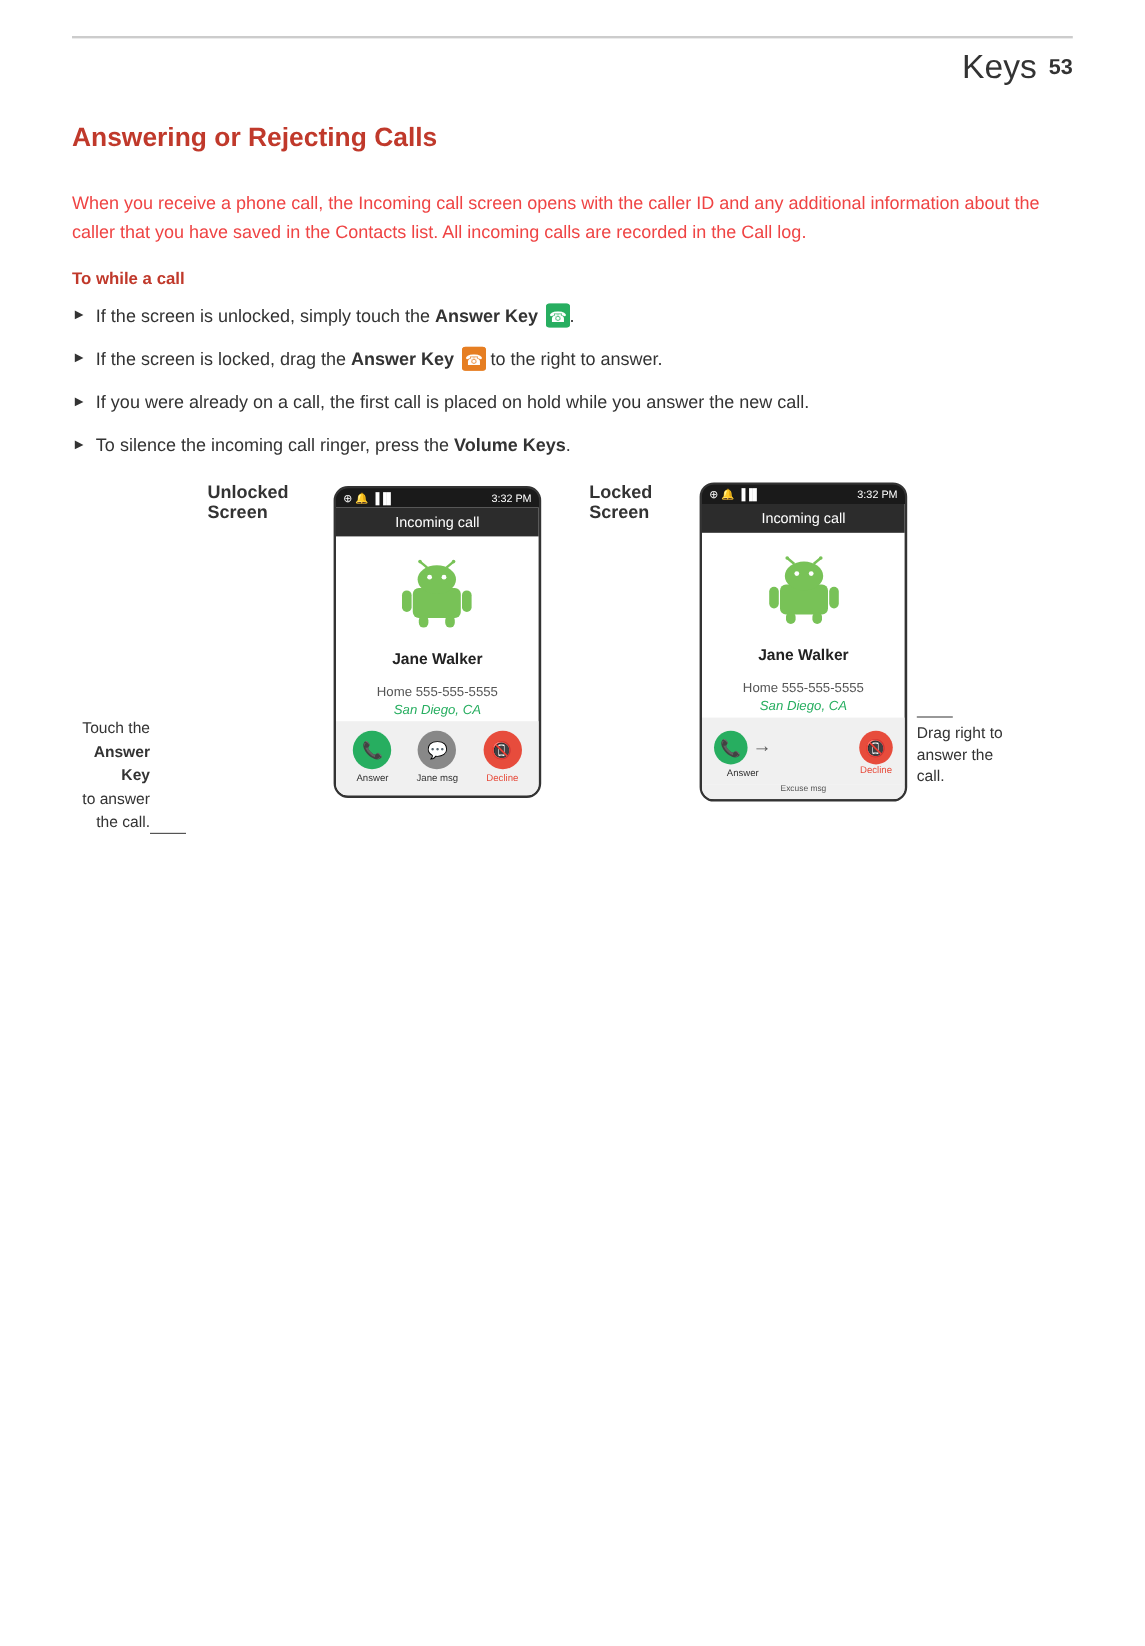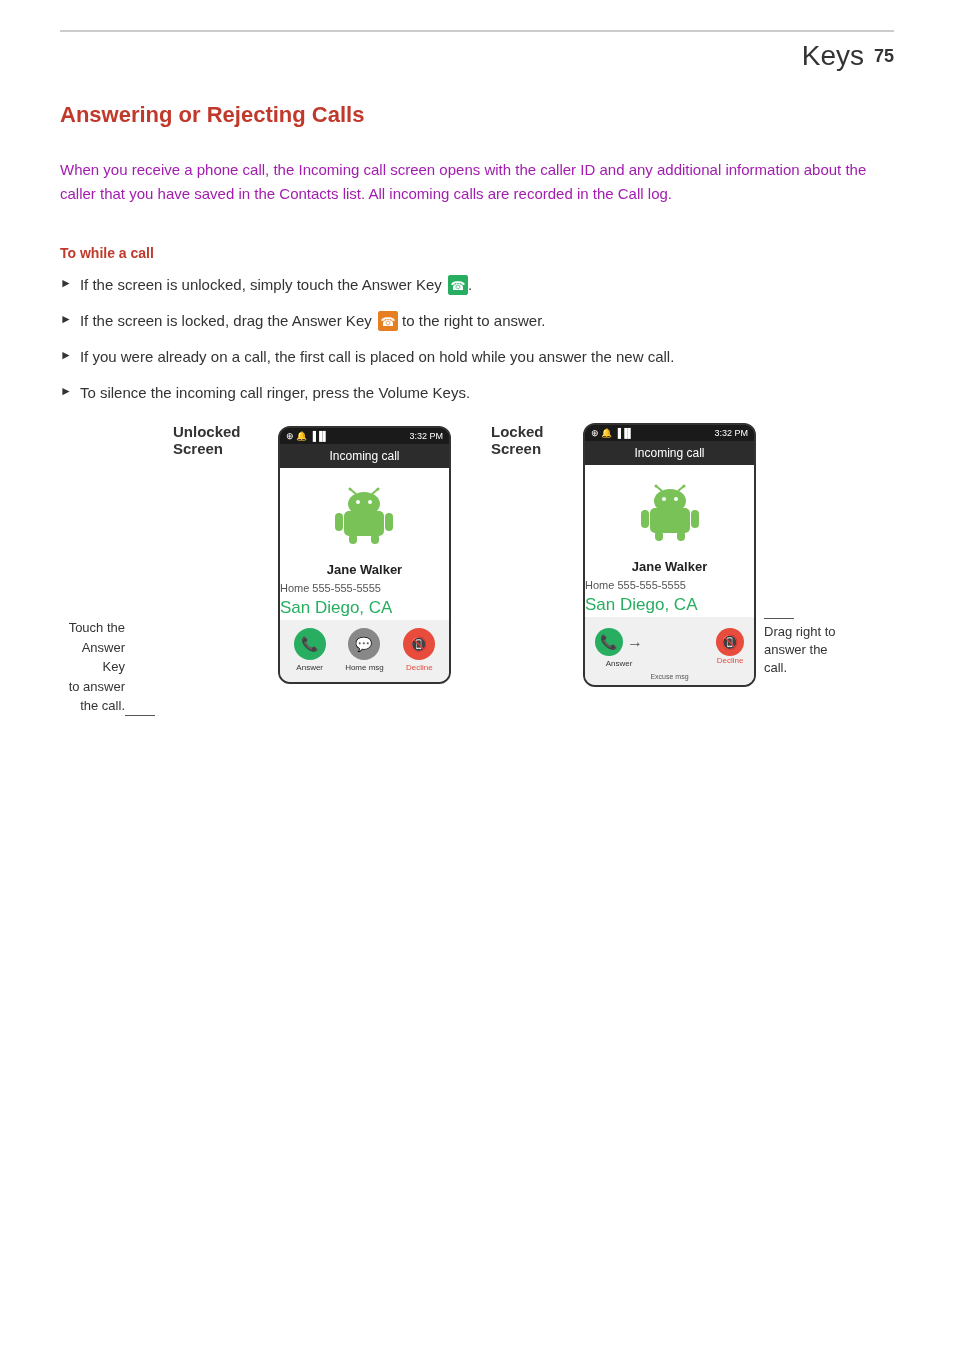--- a/index.html
+++ b/index.html
@@ -47,22 +47,22 @@
       font-size: 22px;
       font-weight: bold;
       color: #c0392b;
       margin-bottom: 30px;
     }
 
     
     .body-text {
       font-size: 15px;
       line-height: 1.6;
-      color: #a21caf;
-      margin-bottom: 39px;
+      color: #ef4444;
+      margin-bottom: 18px;
     }
 
     
     .sub-heading {
       font-size: 14px;
       font-weight: bold;
       color: #c0392b;
       margin-bottom: 12px;
     }
 
@@ -84,21 +84,21 @@
 
     .bullet-arrow {
       color: #333;
       margin-right: 8px;
       margin-top: 1px;
       flex-shrink: 0;
       font-size: 12px;
     }
 
     .bold-text {
-      font-weight: normal;
+      font-weight: bold;
     }
 
     
     .inline-icon {
       display: inline-block;
       width: 20px;
       height: 20px;
       border-radius: 3px;
       vertical-align: middle;
       margin-left: 2px;
@@ -197,29 +197,31 @@
 
     .caller-name {
       text-align: center;
       font-weight: bold;
       font-size: 13px;
       color: #222;
       margin-top: 4px;
     }
 
     .caller-info {
+      text-align: center;
       font-size: 11px;
       color: #555;
       line-height: 1.4;
-      margin-top: 4px;
+      margin-top: 14px;
     }
 
     .caller-location {
       color: #27ae60;
-      font-size: 17px;
+      font-size: 11px;
+      font-style: italic;
     }
 
     
     .action-row {
       display: flex;
       justify-content: space-around;
       align-items: center;
       padding: 8px 4px 10px;
       background: #f0f0f0;
     }
@@ -297,21 +299,21 @@
       color: #fff;
     }
   </style>
 </head>
 <body>
 
 <div class="page-container">
 
   <div class="top-bar">
     <span class="top-bar-title">Keys</span>
-    <span class="top-bar-page">75</span>
+    <span class="top-bar-page">53</span>
   </div>
 
   <h1 class="section-heading">Answering or Rejecting Calls</h1>
 
   <p class="body-text">When you receive a phone call, the Incoming call screen opens with the caller ID and any additional information about the caller that you have saved in the Contacts list. All incoming calls are recorded in the Call log.</p>
 
   <div class="sub-heading">To while a call</div>
 
   <ul class="bullet-list">
 
@@ -408,21 +410,21 @@
               <span class="caller-location">San Diego, CA</span>
             </div>
 
             <div class="action-row">
               <div class="action-btn">
                 <div class="action-btn-icon btn-green">📞</div>
                 <span class="action-btn-label">Answer</span>
               </div>
               <div class="action-btn">
                 <div class="action-btn-icon btn-gray">💬</div>
-                <span class="action-btn-label">Home msg</span>
+                <span class="action-btn-label">Jane msg</span>
               </div>
               <div class="action-btn">
                 <div class="action-btn-icon btn-red">📵</div>
                 <span class="action-btn-label" style="color:#e74c3c;">Decline</span>
               </div>
             </div>
           </div>
         </div>
       </div>
 

